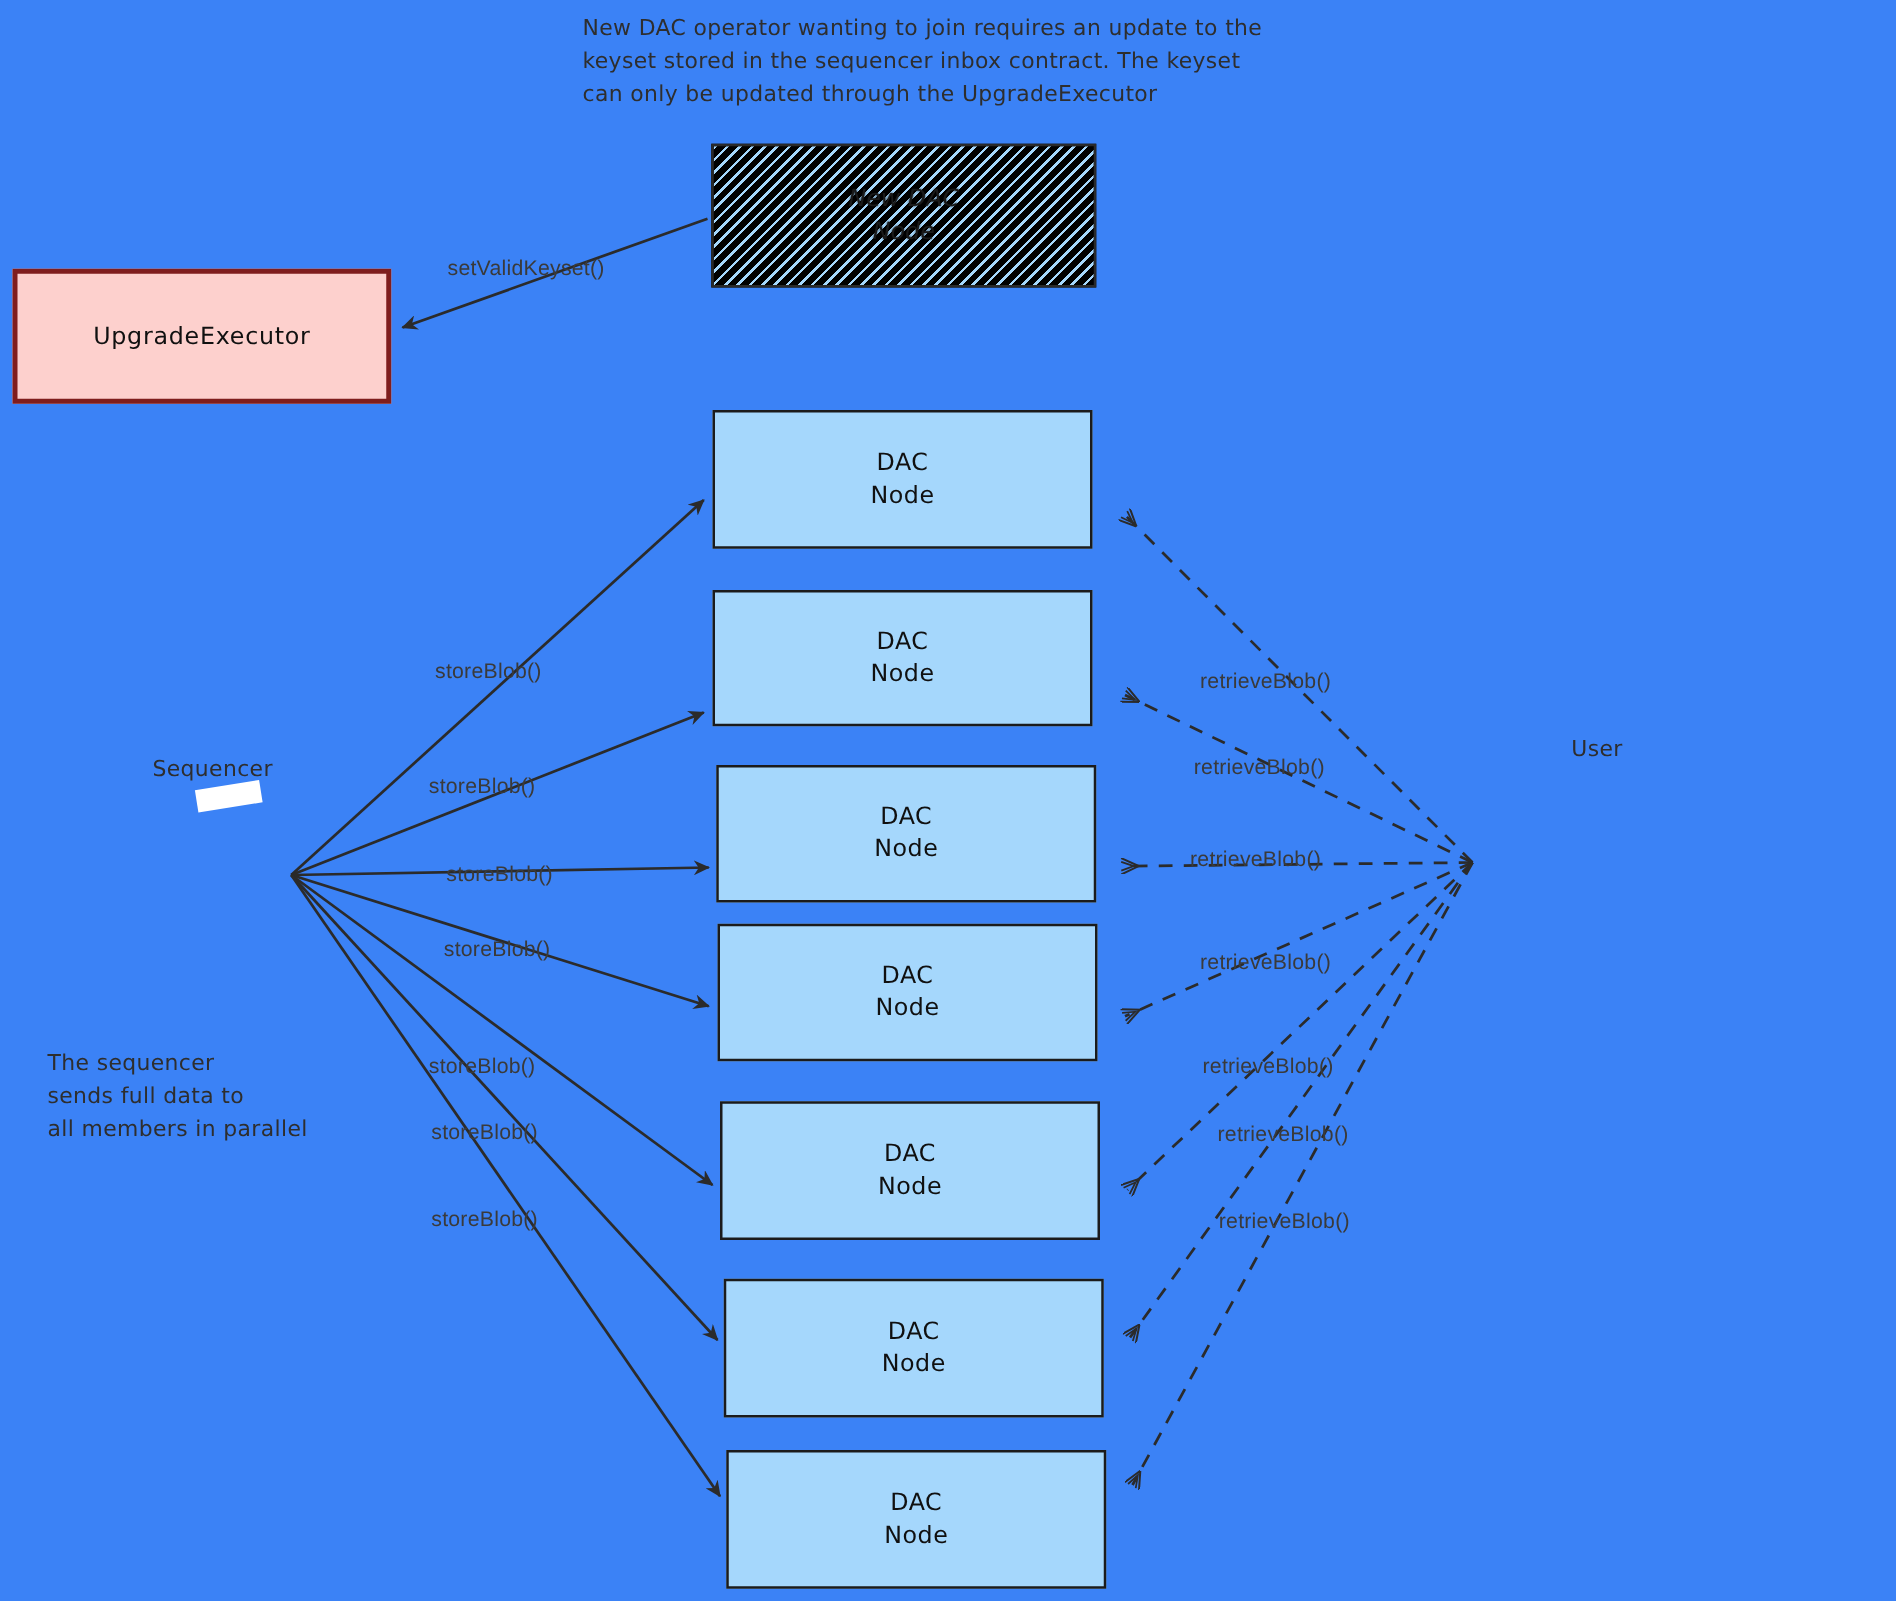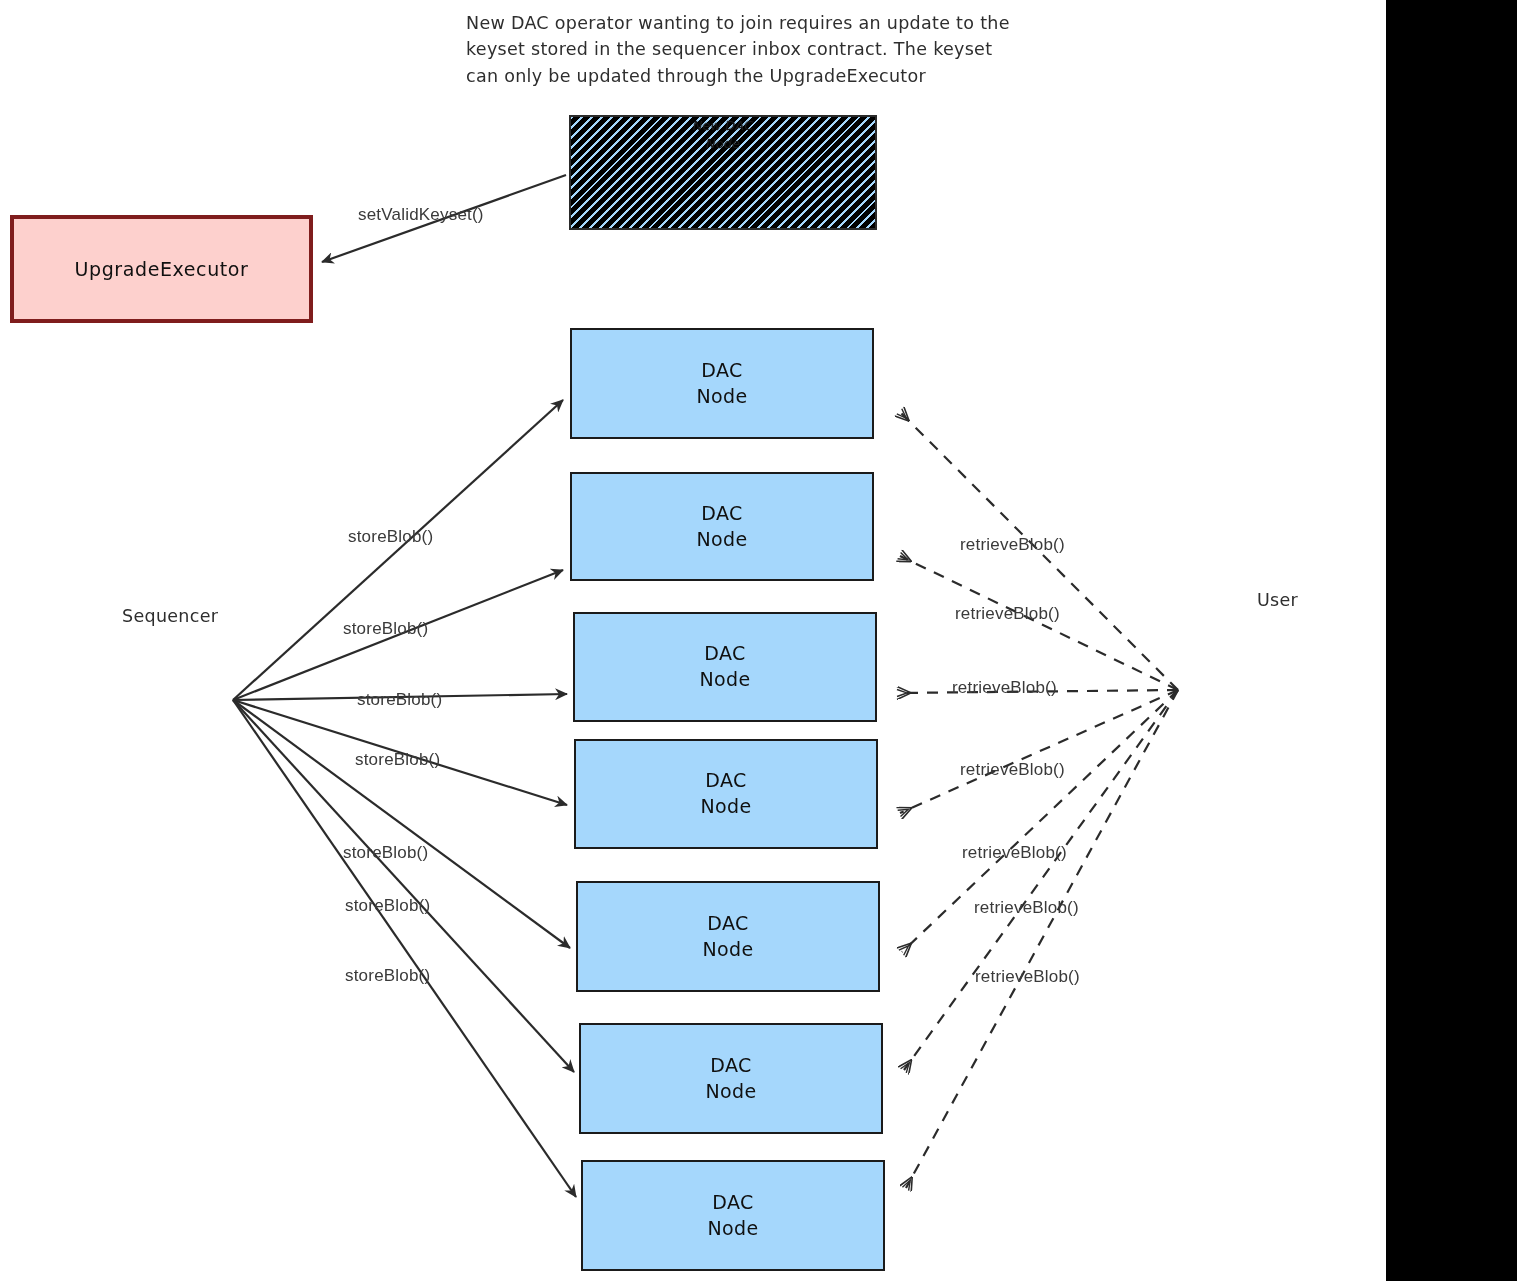--- a/index.html
+++ b/index.html
@@ -10,23 +10,23 @@
   body {
     width: 1517px;
     height: 1281px;
     position: relative;
     overflow: hidden;
     font-family: "DejaVu Sans", sans-serif;
   }
   #stage {
     position: absolute;
     left: 0; top: 0;
-    width: 1386px;
+    width: 1517px;
     height: 1281px;
-    background: #ffffff;
+    background: #3b82f6;
   }
   svg.layer {
     position: absolute;
     left: 0; top: 0;
     width: 1517px;
     height: 1281px;
     overflow: visible;
   }
   .node-box {
     position: absolute;
@@ -65,22 +65,23 @@
     border: 2px solid #2a2a2a;
     background-color: #000000;
     background-image: repeating-linear-gradient(
       135deg,
       #a5d7fc 0px, #a5d7fc 2px,
       #000000 2px, #000000 7px
     );
     display: flex;
     flex-direction: column;
     align-items: center;
+    justify-content: center;
     color: #1a1a1a;
-    font-size: 13px;
+    font-size: 19px;
     font-style: italic;
     line-height: 1.35;
     text-shadow: 0 0 2px #000;
   }
 
   .note {
     position: absolute;
     color: #2e2e2e;
     font-size: 17.5px;
     line-height: 1.5;
@@ -150,20 +151,23 @@
       <path d="M1178,690 L904,1070" marker-end="url(#arrowOpen)"></path>
       <path d="M1178,690 L906,1188" marker-end="url(#arrowOpen)"></path>
     </g>
   </svg>
 
   <div class="note" style="left:466px; top:10px; width:640px;">New DAC operator wanting to join requires an update to the
 keyset stored in the sequencer inbox contract. The keyset
 can only be updated through the UpgradeExecutor</div>
 
 
+  <div class="note" style="left:38px; top:838px; width:260px;">The sequencer
+sends full data to
+all members in parallel</div>
 
   <div class="hatch-box" style="left:569px; top:115px; width:308px; height:115px;">
     <span class="l1">New DAC</span>
     <span class="l2">Node</span>
   </div>
 
   <div class="pink-box" style="left:10px; top:215px; width:303px; height:108px;">
     <span>UpgradeExecutor</span>
   </div>
 

